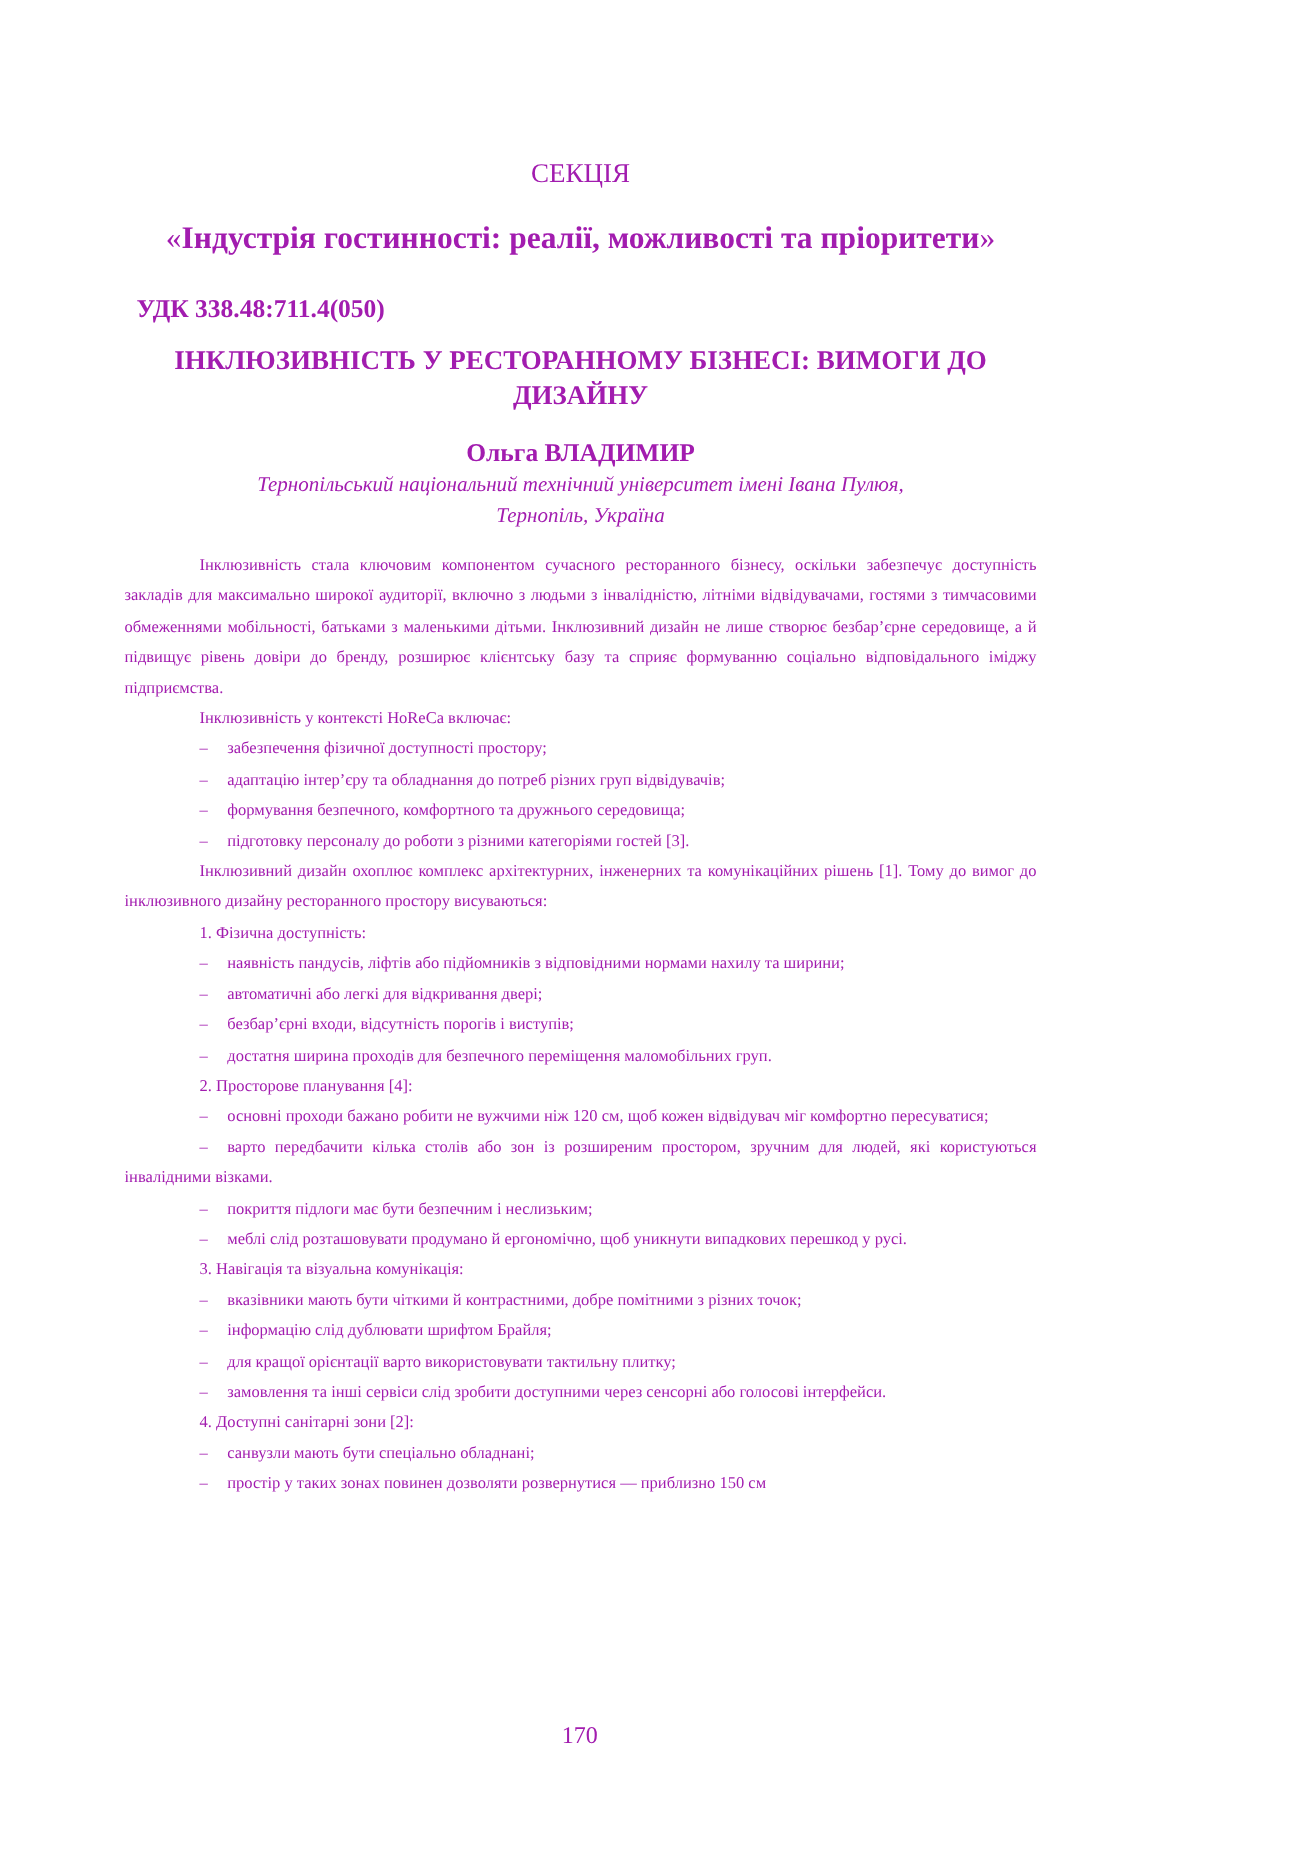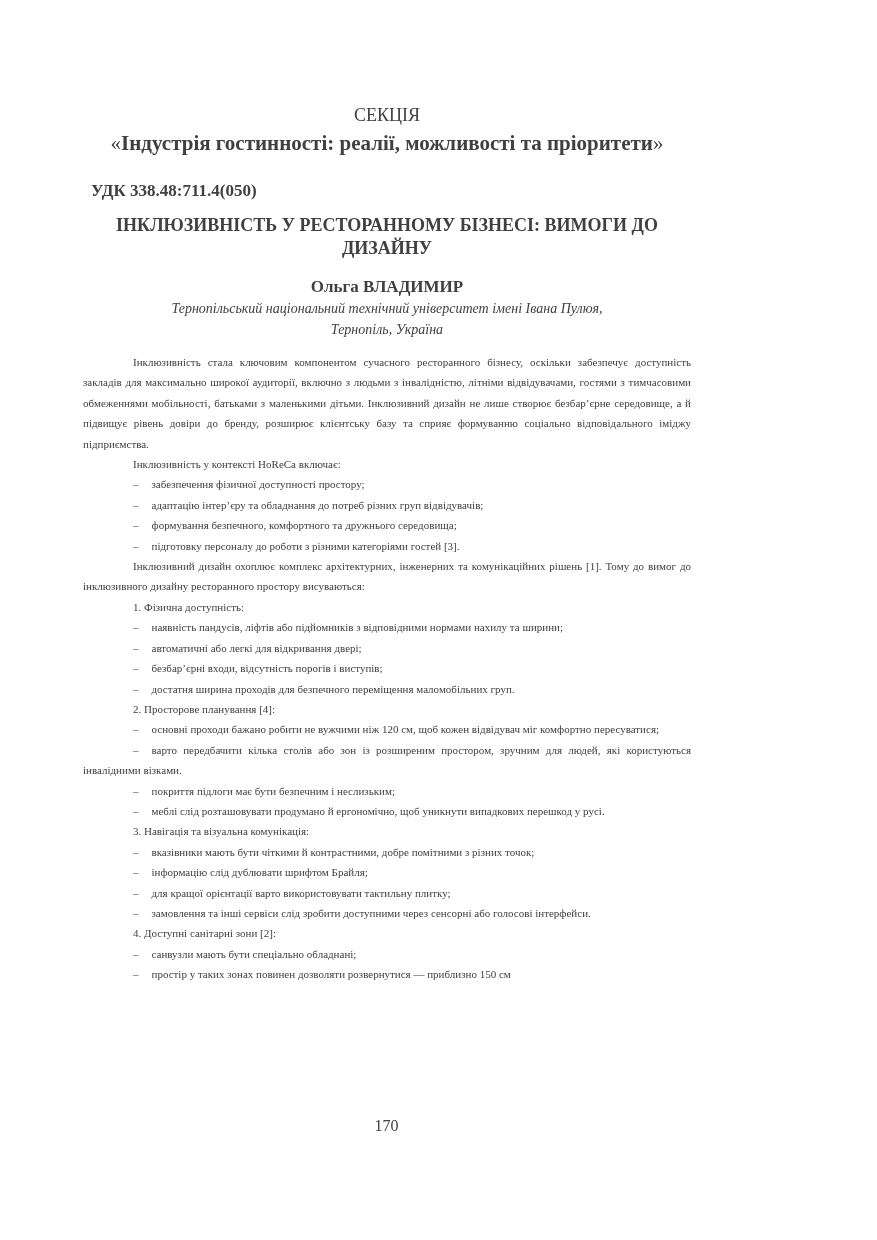--- a/index.html
+++ b/index.html
@@ -1,41 +1,41 @@
 <!DOCTYPE html>
 <html lang="uk"><head>
 <meta charset="utf-8">
 <style>
   html, body { margin: 0; padding: 0; background: #ffffff; }
   .page {
     position: relative;
     width: 773px;
     height: 1240px;
     background: #ffffff;
-    color: #404040;
+    color: #a21caf;
     font-family: "Liberation Serif", "DejaVu Serif", serif;
     overflow: hidden;
     box-sizing: border-box;
   }
   .content {
     position: absolute;
     left: 83px;
     right: 82px;
     top: 0;
   }
   
   .section-label {
     margin-top: 104px;
     text-align: center;
     font-size: 18px;
     line-height: 23px;
     font-weight: normal;
   }
   .section-title {
-    margin-top: 3px;
+    margin-top: 18px;
     text-align: center;
     font-size: 21px;
     line-height: 27px;
     font-weight: normal;
   }
   .section-title .quoted { font-weight: bold; }
   .udc {
     margin-top: 23px;
     margin-left: 8px;
     font-size: 17px;
@@ -77,21 +77,21 @@
   }
   .list-item .gap {
     display: inline-block;
     width: 13px;
   }
   
   .page-number {
     position: absolute;
     left: 0;
     right: 0;
-    top: 1116px;
+    top: 1148px;
     text-align: center;
     font-size: 16px;
     line-height: 20px;
   }
 </style>
 </head>
 <body>
 
 <div class="page">
   <div class="content">

